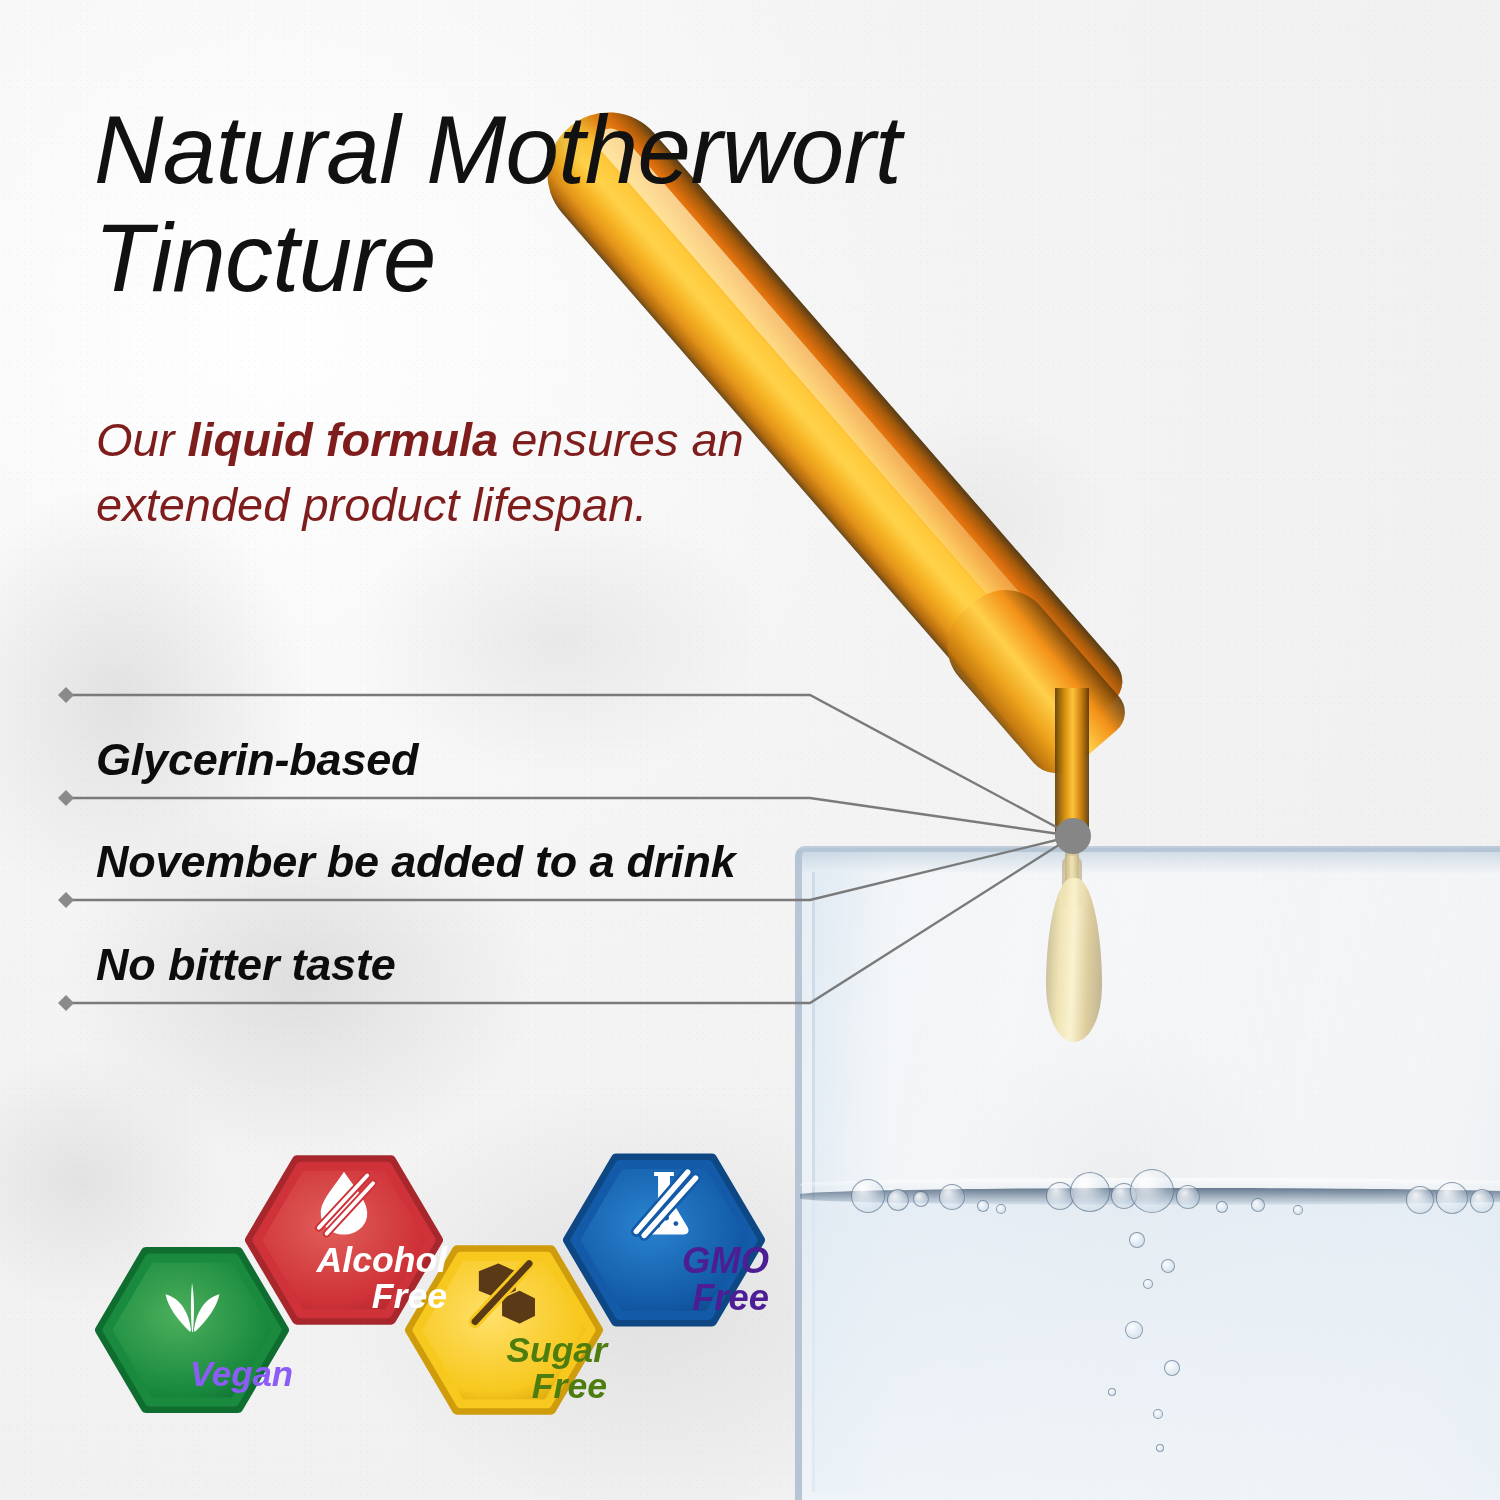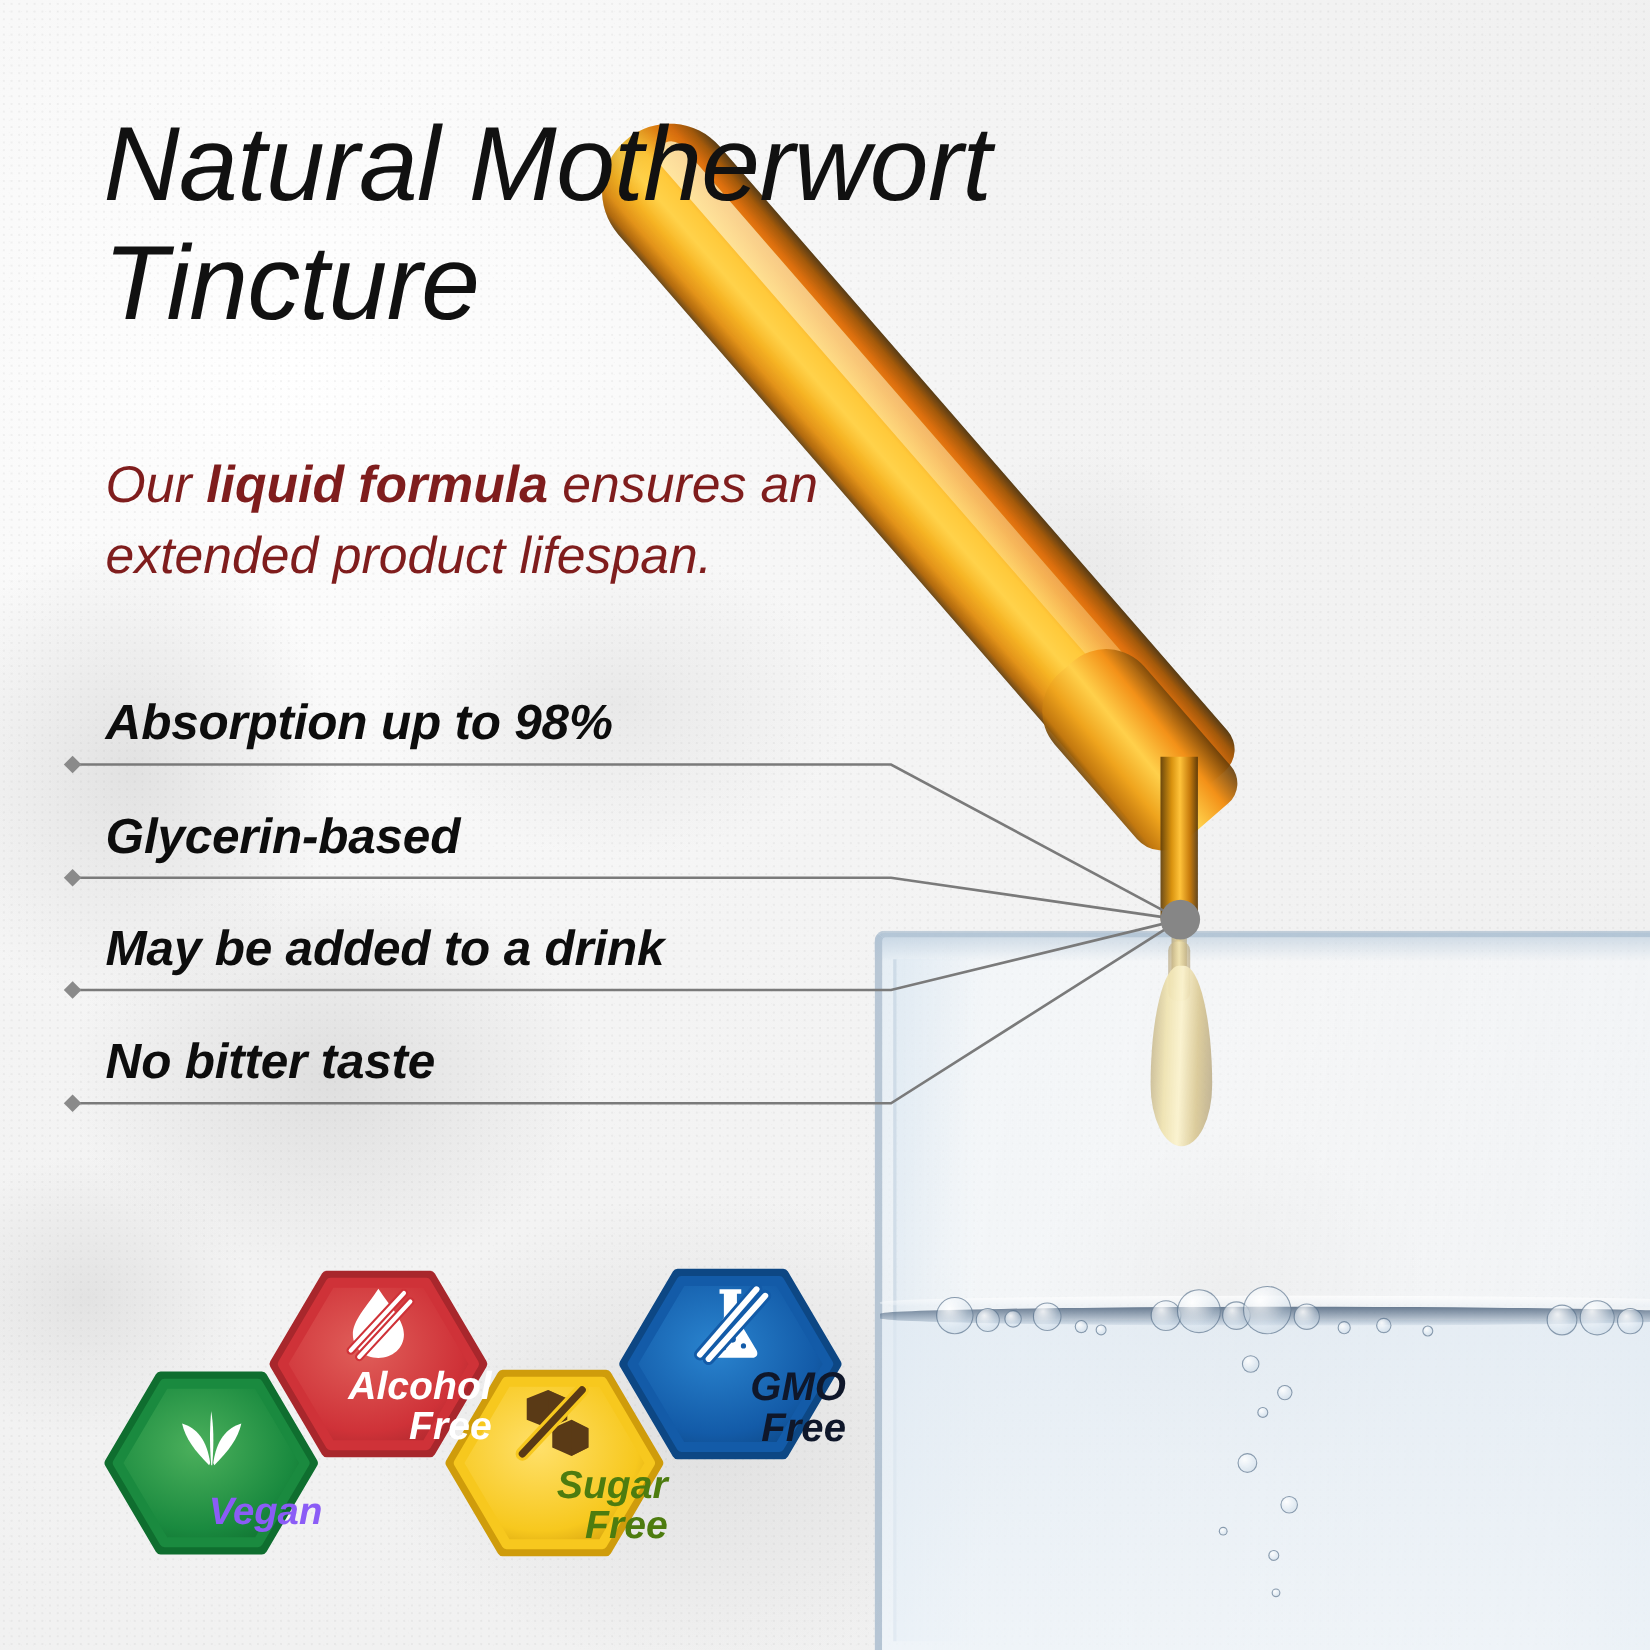--- a/index.html
+++ b/index.html
@@ -239,23 +239,22 @@
       <path d="M 66 1003 L 810 1003 L 1073 836" fill="none" stroke="#7a7a7a" stroke-width="2.4"></path>
       <path d="M 66 995 L 74 1003 L 66 1011 L 58 1003 Z" fill="#8a8a8a"></path>
       <circle cx="1073" cy="836" r="18" fill="#868686"></circle>
     </svg>
 
   <h1 class="title">Natural Motherwort
 Tincture</h1>
 
   <p class="subtitle"><span>Our </span><b>liquid formula</b><span> ensures an extended product lifespan.</span></p>
 
-  <div class="feature f0">Absorption up to 98%</div>
   <div class="feature f1">Glycerin-based</div>
-  <div class="feature f2">May be added to a drink</div>
+  <div class="feature f2">November be added to a drink</div>
   <div class="feature f3">No bitter taste</div>
 
   <div class="badges" id="badge-layer">
       <div class="hex" style="left: 91px; top: 109px; width: 202px; height: 202px; z-index: 2;"><svg width="202" height="202" viewBox="0 0 202 202">
           <defs>
             <radialGradient id="g0" cx="42%" cy="40%" r="72%">
               <stop offset="0%" stop-color="#4cb05c"></stop>
               <stop offset="72%" stop-color="#1a8a3f"></stop>
               <stop offset="100%" stop-color="#0f6e2f"></stop>
             </radialGradient>
@@ -318,16 +317,16 @@
           <g transform="translate(105, 66.78) scale(0.9891304347826086)">
             <path d="M-10,-30 L10,-30 L10,-26 L6,-26 L6,-4 L24,26 C26,30 24,33 20,33 L-20,33 C-24,33 -26,30 -24,26 L-6,-4 L-6,-26 L-10,-26 Z" fill="#ffffff"></path>
             <circle cx="2" cy="16" r="3" fill="#135ba8"></circle>
             <circle cx="12" cy="22" r="2.4" fill="#135ba8"></circle>
             <circle cx="-6" cy="24" r="2.2" fill="#135ba8"></circle>
             <line x1="-28" y1="30" x2="24" y2="-30" stroke="#135ba8" stroke-width="11" stroke-linecap="round"></line>
             <line x1="-28" y1="30" x2="24" y2="-30" stroke="#ffffff" stroke-width="5.5" stroke-linecap="round"></line>
             <line x1="-20" y1="34" x2="32" y2="-24" stroke="#135ba8" stroke-width="11" stroke-linecap="round"></line>
             <line x1="-20" y1="34" x2="32" y2="-24" stroke="#ffffff" stroke-width="5.5" stroke-linecap="round"></line>
           </g>
-        </svg><div class="hex-label" style="color: #0f172a; font-size: 36.4px; top: 106.82px;">GMO<div>Free</div></div></div>
+        </svg><div class="hex-label" style="color: #4c1d95; font-size: 36.4px; top: 106.82px;">GMO<div>Free</div></div></div>
     </div>
 
 </div>
 
 </body></html>

